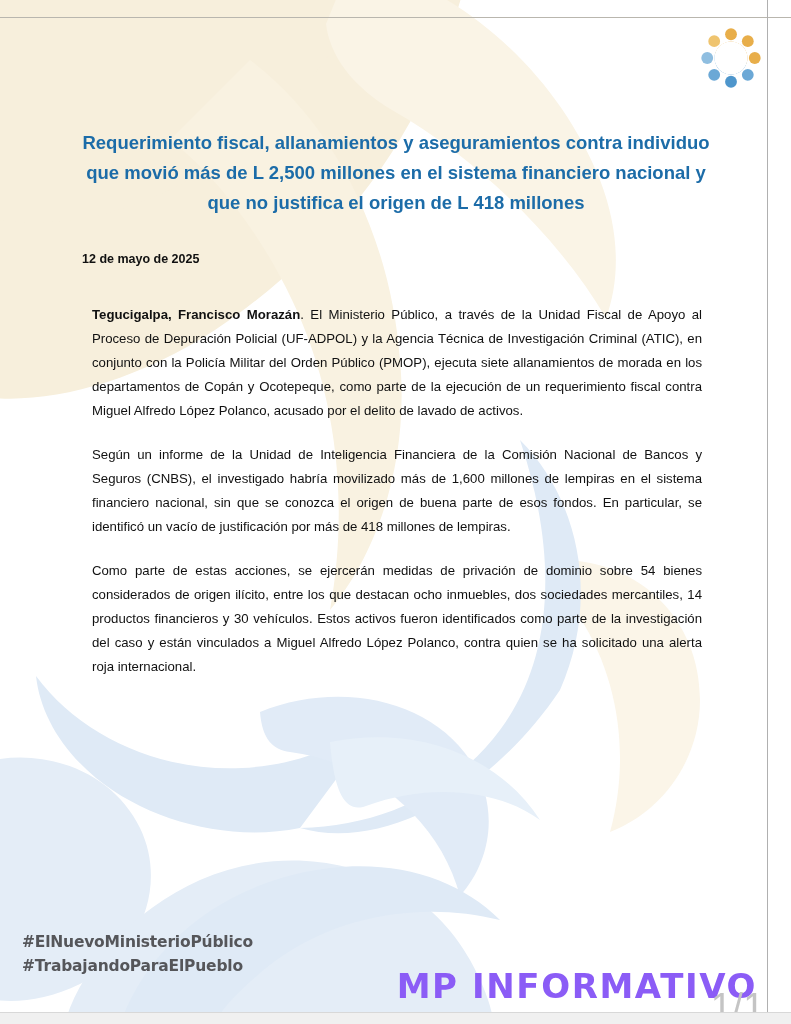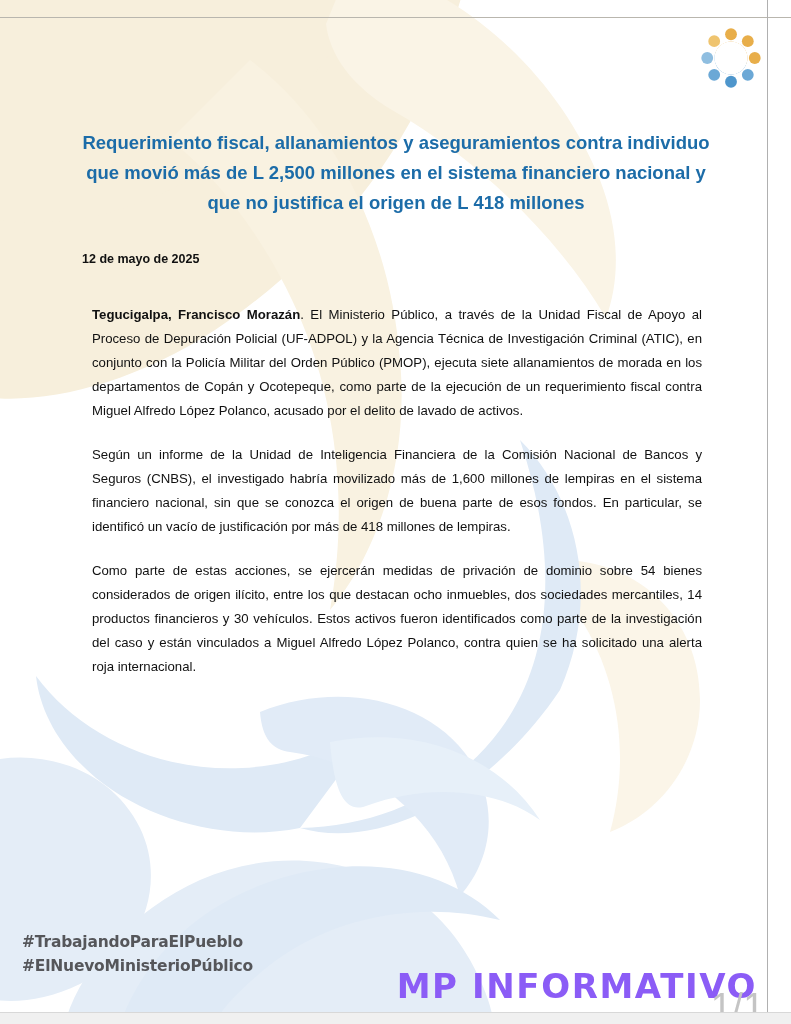--- a/index.html
+++ b/index.html
@@ -282,21 +282,21 @@
 
     <div class="doc-date">12 de mayo de 2025</div>
 
     <div class="body-copy">
       <p><span class="lead-in">Tegucigalpa, Francisco Morazán</span><span>. El Ministerio Público, a través de la Unidad Fiscal de Apoyo al Proceso de Depuración Policial (UF-ADPOL) y la Agencia Técnica de Investigación Criminal (ATIC), en conjunto con la Policía Militar del Orden Público (PMOP), ejecuta siete allanamientos de morada en los departamentos de Copán y Ocotepeque, como parte de la ejecución de un requerimiento fiscal contra Miguel Alfredo López Polanco, acusado por el delito de lavado de activos.</span></p>
       <p>Según un informe de la Unidad de Inteligencia Financiera de la Comisión Nacional de Bancos y Seguros (CNBS), el investigado habría movilizado más de 1,600 millones de lempiras en el sistema financiero nacional, sin que se conozca el origen de buena parte de esos fondos. En particular, se identificó un vacío de justificación por más de 418 millones de lempiras.</p>
       <p>Como parte de estas acciones, se ejercerán medidas de privación de dominio sobre 54 bienes considerados de origen ilícito, entre los que destacan ocho inmuebles, dos sociedades mercantiles, 14 productos financieros y 30 vehículos. Estos activos fueron identificados como parte de la investigación del caso y están vinculados a Miguel Alfredo López Polanco, contra quien se ha solicitado una alerta roja internacional.</p>
     </div>
 
     <div class="hashtags">
+      <div>#ElNuevoMinisterioPúblico</div>
       <div>#TrabajandoParaElPueblo</div>
-      <div>#ElNuevoMinisterioPúblico</div>
     </div>
 
     <div class="brandline">MP INFORMATIVO</div>
     <div class="page-counter">1/1</div>
 
   </div>
 </div>
 
 </body></html>

